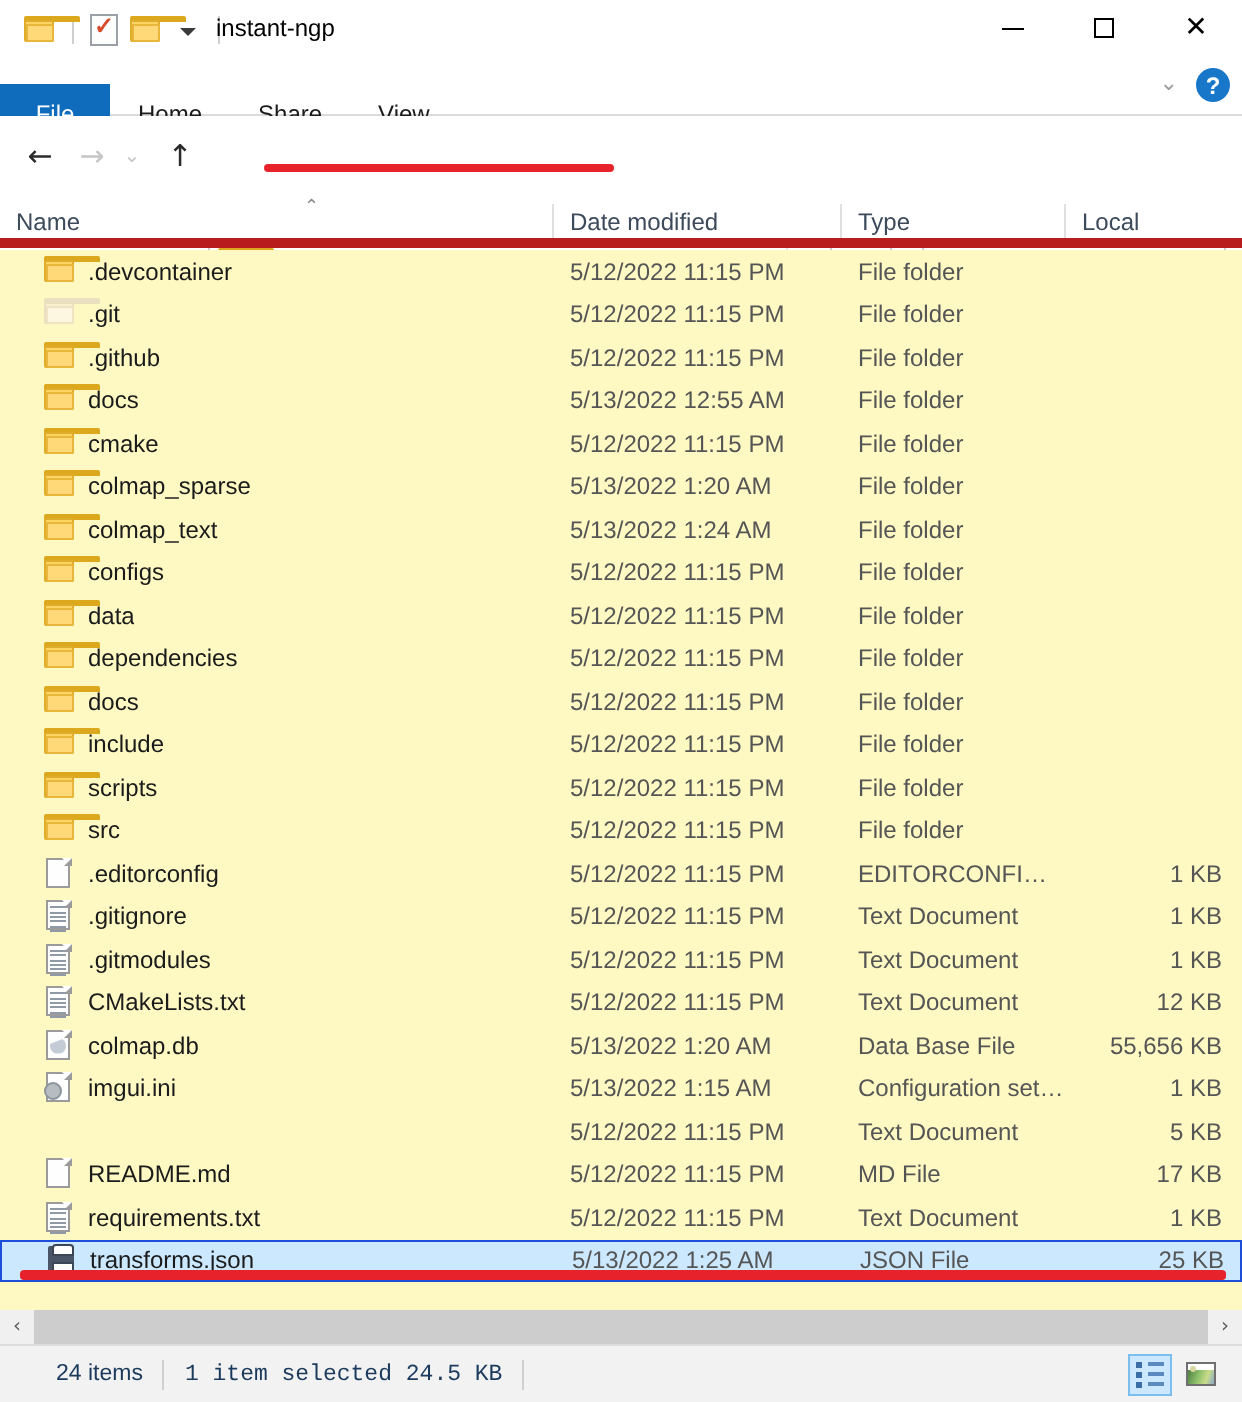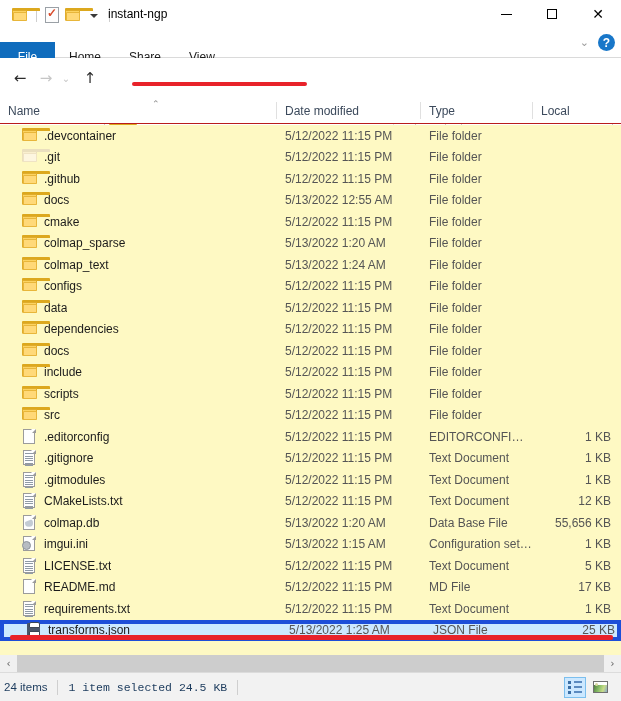--- a/index.html
+++ b/index.html
@@ -136,42 +136,42 @@
   
   .redline {
     position: absolute; background: #e8222a; border-radius: 2px; z-index: 40;
   }
   #redline-address { left: 132px; top: 82px; width: 175px; height: 4px; }
   #redline-selected { left: 10px; top: 635px; width: 603px; height: 5px; }
 
   
   .colheader {
     position: absolute; top: 98px; left: 0; width: 621px; height: 26px;
-    background: #fff; border-bottom: 1px solid #b91c1c;
+    background: #fff; border-bottom: 5px solid #b91c1c;
   }
   .ch {
     position: absolute; top: 0; height: 25px; display: flex; align-items: center;
     font-size: 12px; color: #3c4a5c; padding-left: 8px;
   }
   .ch-divider { position: absolute; top: 4px; width: 1px; height: 17px; background: #e0e0e0; }
   .sort-caret {
     position: absolute; left: 152px; top: 1px; font-size: 9px; color: #8a8a8a;
     font-family: "DejaVu Sans", sans-serif;
   }
 
   
   .filelist {
     position: absolute; top: 125px; left: 0; width: 621px; height: 530px;
     background: #fef9c3; overflow: hidden;
   }
   .row {
     position: relative; height: 21.5px; display: flex; align-items: center;
     font-size: 12px; color: #1b1b1b;
   }
-  .row.selected { background: #cce8ff; border: 4px solid #1d4ed8; }
+  .row.selected { background: #cce8ff; border: 1px solid #1d4ed8; }
   .cell-name {
     position: absolute; left: 0; width: 276px; display: flex; align-items: center;
     gap: 7px; padding-left: 22px; height: 100%;
   }
   .cell-name .label { white-space: nowrap; overflow: hidden; text-overflow: ellipsis; }
   .cell-date { position: absolute; left: 277px; width: 143px; color: #555; padding-left: 8px; }
   .cell-type { position: absolute; left: 421px; width: 111px; color: #555; padding-left: 8px;
                white-space: nowrap; overflow: hidden; text-overflow: ellipsis; }
   .cell-size { position: absolute; left: 533px; width: 78px; color: #555; text-align: right; }
 
@@ -224,21 +224,21 @@
     font-size: 10px; color: #5a5a5a; font-family: "DejaVu Sans", sans-serif;
   }
   .hs-track { flex: 1; height: 17px; background: #f0f0f0; position: relative; }
   .hs-thumb { position: absolute; left: 0; top: 0; height: 17px; width: 100%; background: #cdcdcd; }
 
   
   .statusbar {
     position: absolute; left: 0; top: 672px; width: 621px; height: 29px;
     background: #f2f2f2; border-top: 1px solid #dcdcdc; display: flex; align-items: center;
   }
-  .status-text { font-size: 11.5px; color: #1b3a5c; margin-left: 4px; }
+  .status-text { font-size: 11.5px; color: #1b3a5c; margin-left: 28px; }
   .status-sep { width: 1px; height: 15px; background: #cfcfcf; margin: 0 10px; }
   .view-btns { margin-left: auto; display: flex; align-items: center; gap: 3px; margin-right: 10px; }
   .view-btn {
     width: 22px; height: 21px; display: flex; align-items: center; justify-content: center;
     border: 1px solid transparent; position: relative;
   }
   .view-btn.active { background: #cce8ff; border-color: #7cbfee; }
   .details-ico { width: 14px; height: 13px; position: relative; }
   .details-ico .sq {
     position: absolute; left: 0; width: 3px; height: 3px; background: #3a6ea5; border: none;
@@ -600,35 +600,20 @@
             <span class="doc-fold"></span>
             <span class="gear-mark"></span>
           </span>
           <span class="label">imgui.ini</span>
         </span>
         <span class="cell-date">5/13/2022 1:15 AM</span>
         <span class="cell-type">Configuration sett...</span>
         <span class="cell-size">1 KB</span>
       </div>
       <div class="row">
-        <span class="cell-name">
-          <span class="fico">
-            <span class="doc-base"></span>
-            <span class="doc-fold"></span>
-            <span class="doc-lines">
-              <i></i>
-              <i></i>
-              <i></i>
-              <i></i>
-              <i></i>
-              <i></i>
-            </span>
-          </span>
-          <span class="label">LICENSE.txt</span>
-        </span>
         <span class="cell-date">5/12/2022 11:15 PM</span>
         <span class="cell-type">Text Document</span>
         <span class="cell-size">5 KB</span>
       </div>
       <div class="row">
         <span class="cell-name">
           <span class="fico">
             <span class="doc-base"></span>
             <span class="doc-fold"></span>
           </span>

